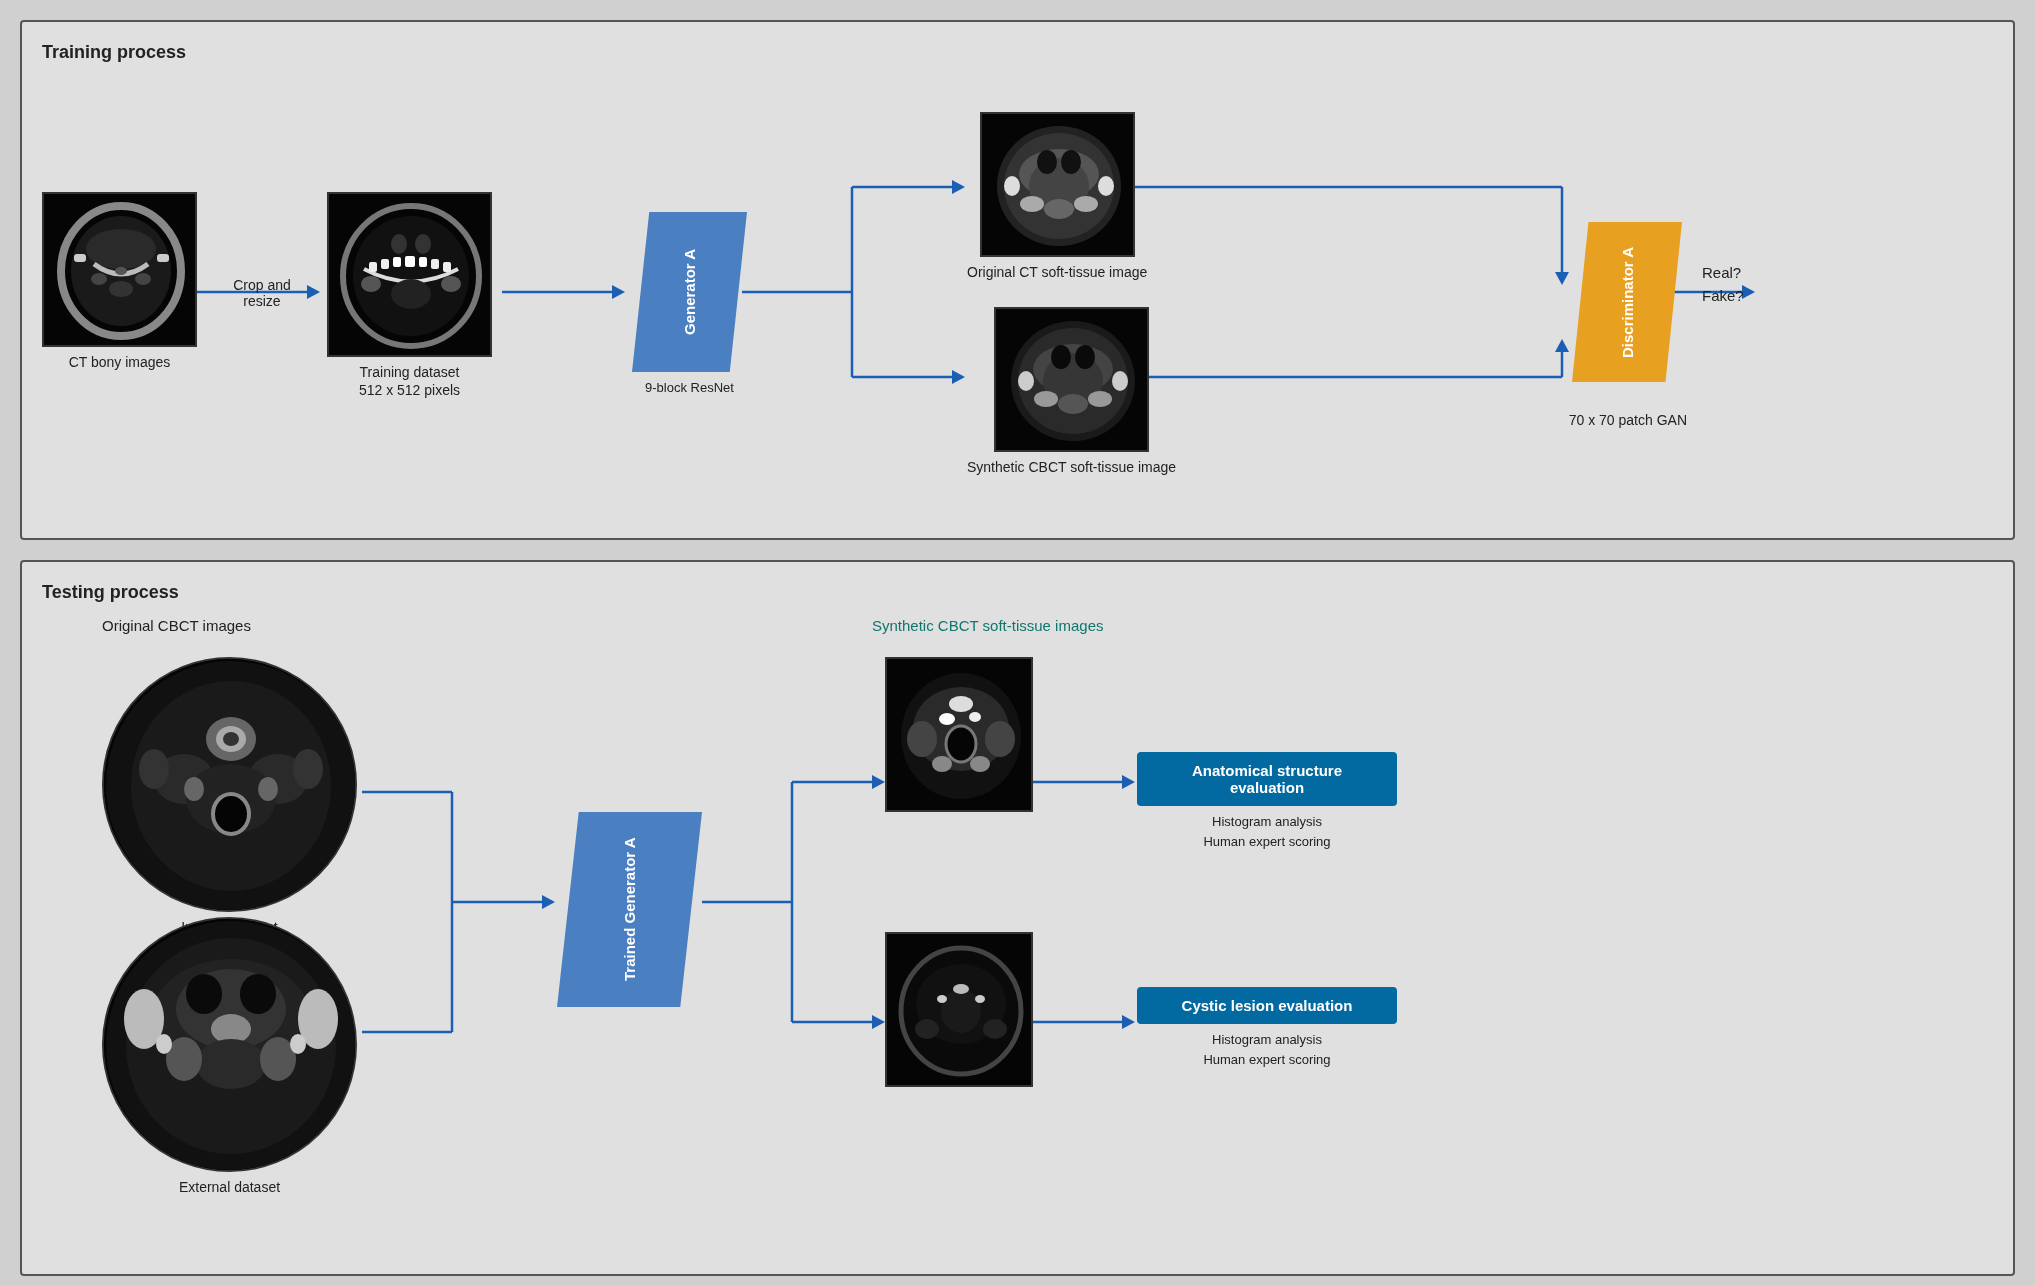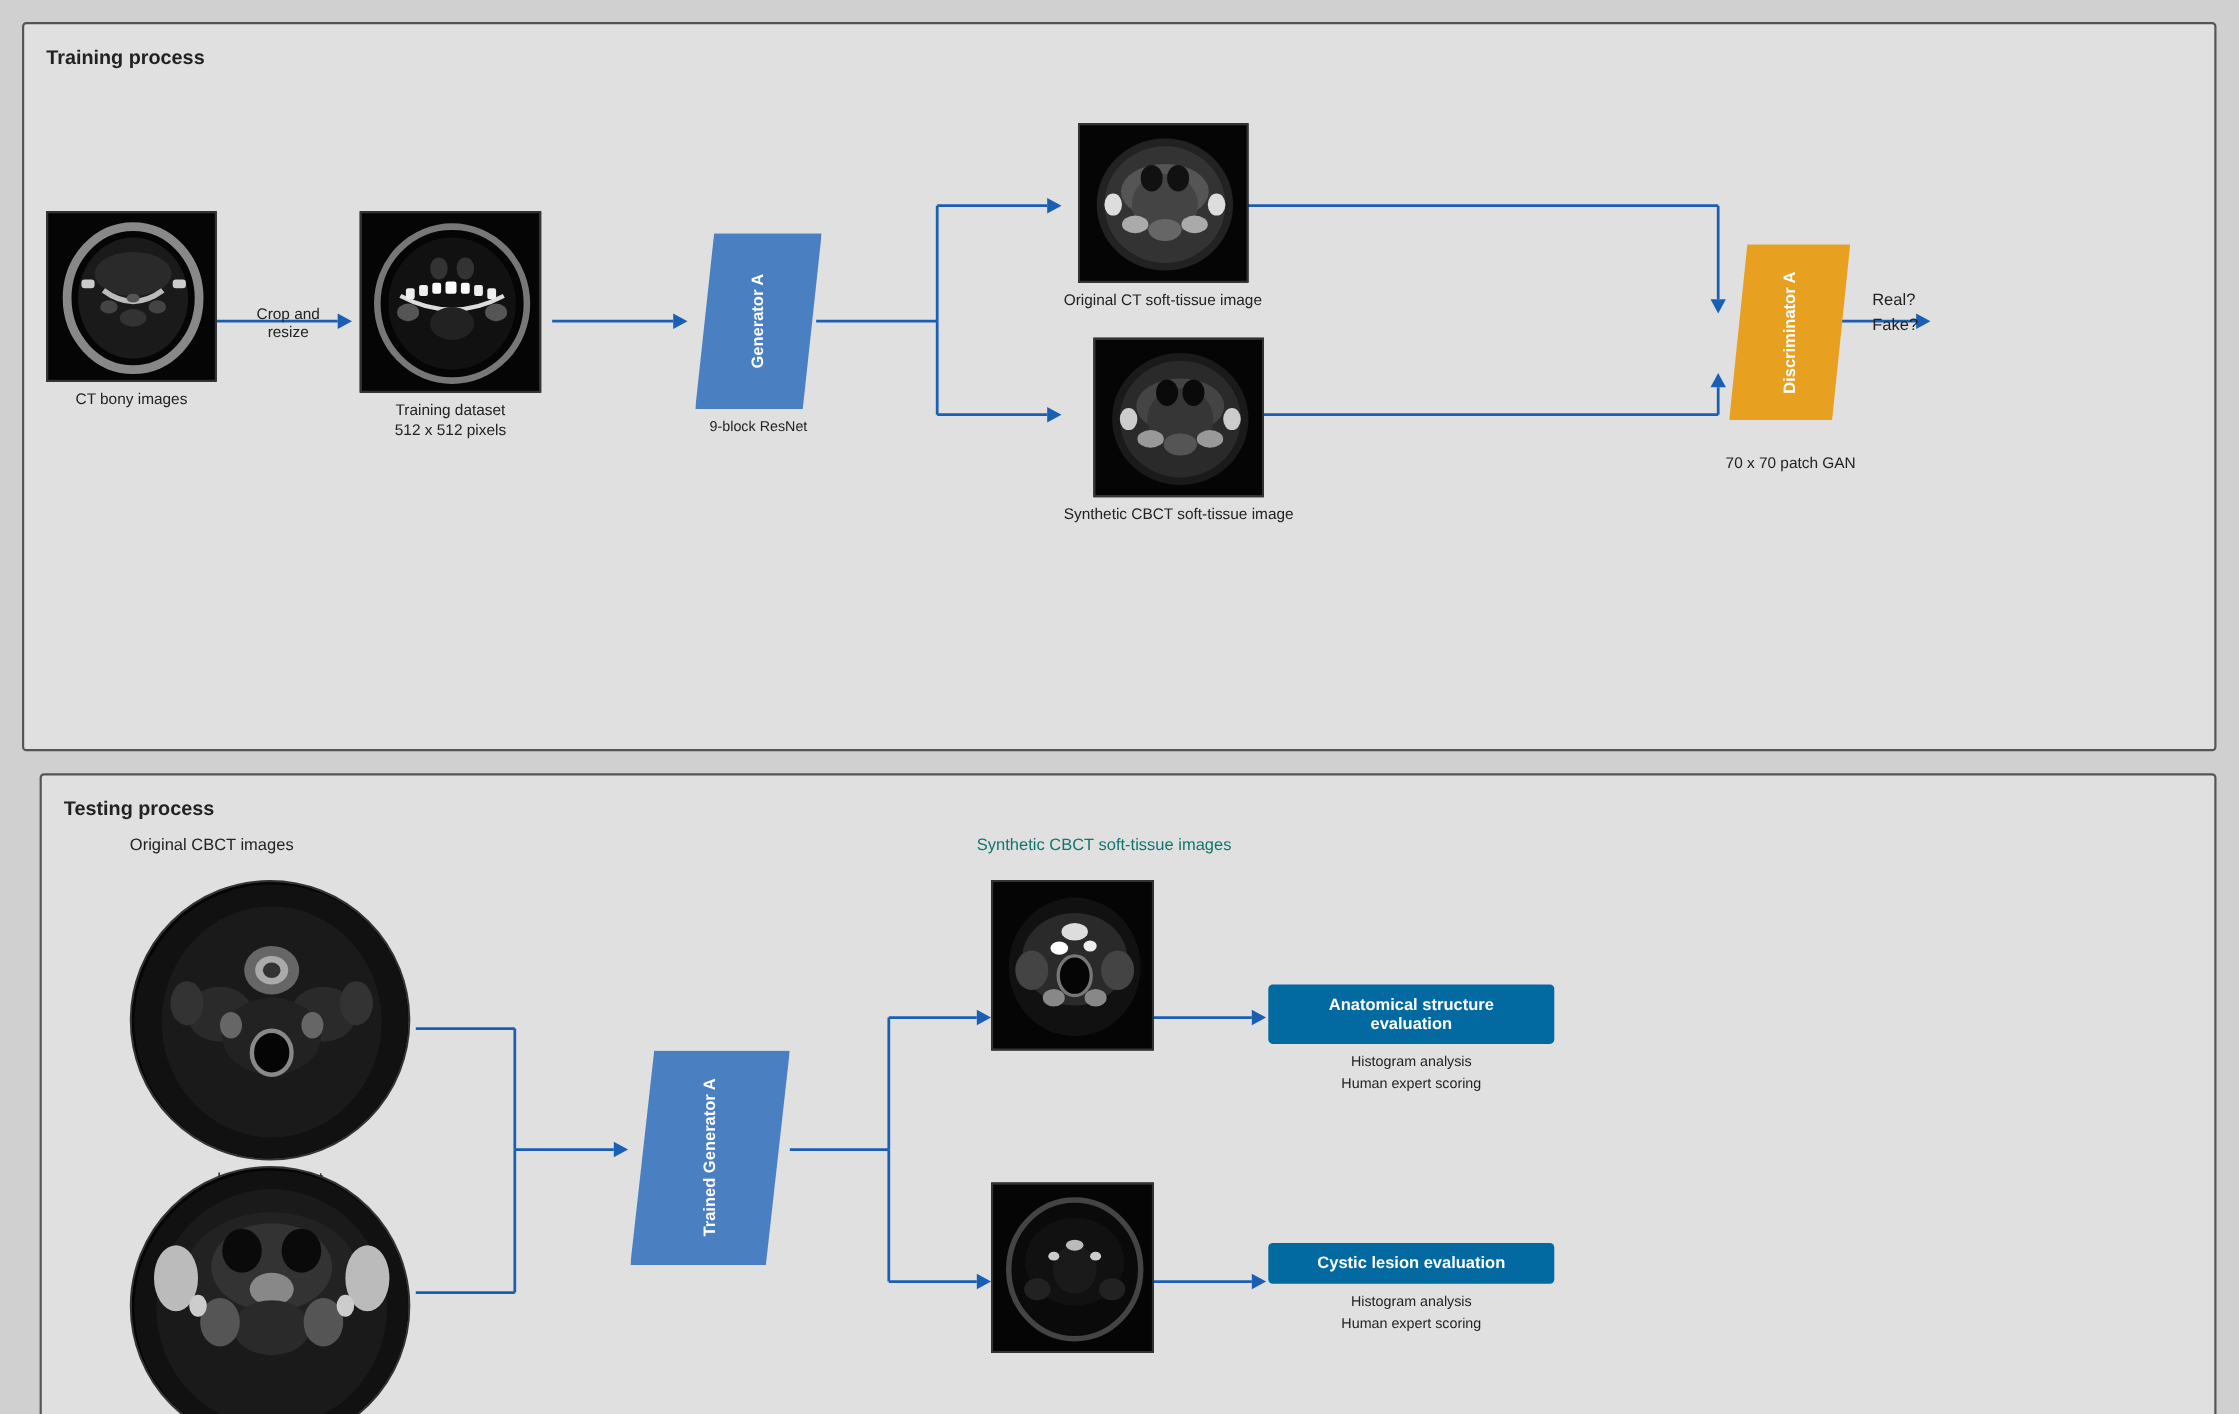--- a/index.html
+++ b/index.html
@@ -94,21 +94,21 @@
       color: #222;
       text-align: center;
       margin-top: 6px;
     }
   </style>
 </head>
 <body>
 
 <div class="main-container">
 
-  <div class="panel" style="height: 663px; position: relative;">
+  <div class="panel" style="height: 520px; position: relative;">
     <div class="panel-title">Training process</div>
 
     <svg style="position:absolute; top:0; left:0; width:100%; height:100%; pointer-events:none;">
 
       <line x1="175" y1="270" x2="285" y2="270" stroke="#1a5fb4" stroke-width="2.5"></line>
       <polygon points="285,263 298,270 285,277" fill="#1a5fb4"></polygon>
 
       <line x1="480" y1="270" x2="590" y2="270" stroke="#1a5fb4" stroke-width="2.5"></line>
       <polygon points="590,263 603,270 590,277" fill="#1a5fb4"></polygon>
 
@@ -267,21 +267,21 @@
 
     <div style="position:absolute; left:1680px; top:240px; font-size:15px; color:#222; line-height:1.5;">
       <div>Real?</div>
       <div>Fake?</div>
     </div>
 
     <div style="position:absolute; left:1545px; top:390px; font-size:14px; color:#222; text-align:right; width:120px;">70 x 70 patch GAN</div>
 
   </div>
 
-  <div class="panel" style="height: 716px; position: relative; margin-left: 16px;">
+  <div class="panel" style="height: 716px; position: relative;">
     <div class="panel-title">Testing process</div>
 
     <svg style="position:absolute; top:0; left:0; width:100%; height:100%; pointer-events:none;">
 
       <line x1="340" y1="230" x2="430" y2="230" stroke="#1a5fb4" stroke-width="2.5"></line>
 
       <line x1="430" y1="230" x2="430" y2="340" stroke="#1a5fb4" stroke-width="2.5"></line>
       <line x1="430" y1="340" x2="520" y2="340" stroke="#1a5fb4" stroke-width="2.5"></line>
       <polygon points="520,333 533,340 520,347" fill="#1a5fb4"></polygon>
 

